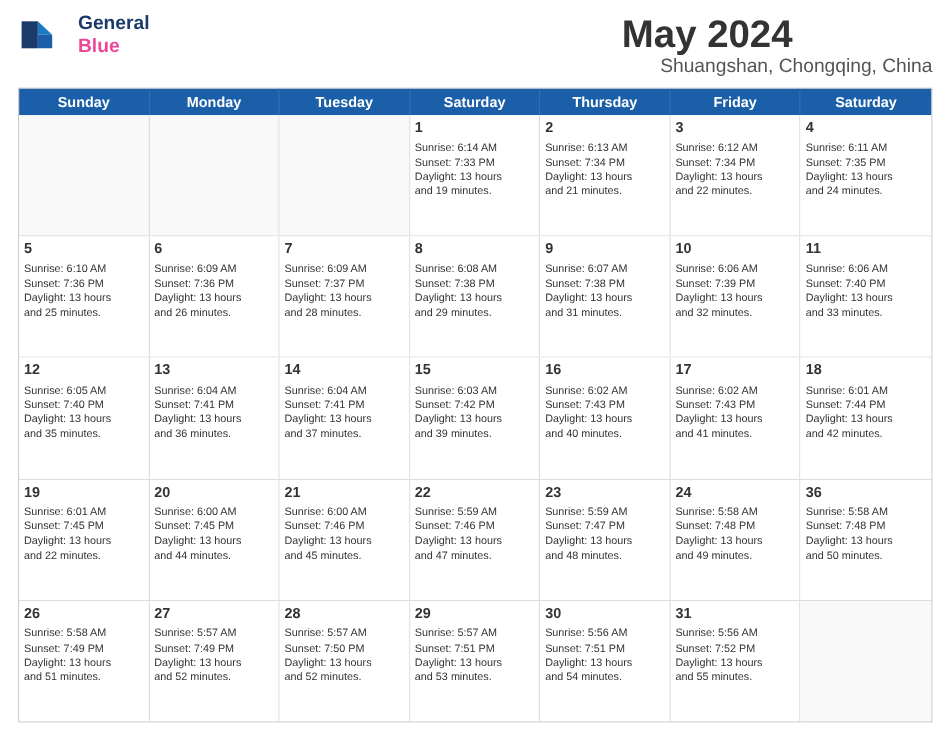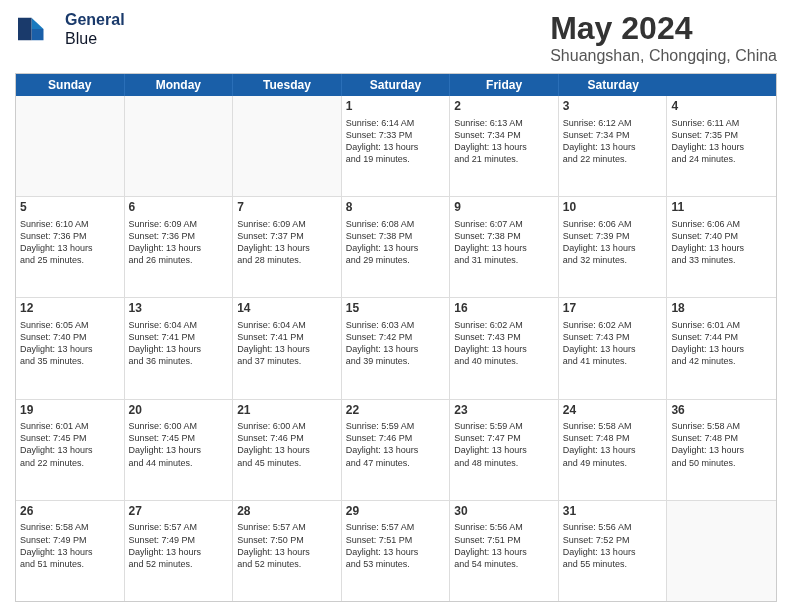--- a/index.html
+++ b/index.html
@@ -36,20 +36,21 @@
       text-align: left;
     }
     .main-title {
       font-size: 32px;
       font-weight: bold;
       color: #333;
     }
     .subtitle {
       font-size: 16px;
       color: #555;
+      margin-left: 32px;
     }
     .calendar {
       flex: 1;
       display: flex;
       flex-direction: column;
       border: 1px solid #ccc;
     }
     .cal-header {
       display: grid;
       grid-template-columns: repeat(7, 1fr);
@@ -106,35 +107,36 @@
 <div class="page">
   <div class="header">
     <div class="logo">
       <svg class="logo-icon" viewBox="0 0 40 40">
         <polygon points="22,5 38,20 22,20" fill="#1a7abf"></polygon>
         <polygon points="22,20 38,20 38,35 22,35" fill="#1a5fa8"></polygon>
         <rect x="4" y="5" width="18" height="30" fill="#1a3a6b"></rect>
       </svg>
       <div>
         <div style="font-size:16px;font-weight:bold;color:#1a3a6b;line-height:1.2">General</div>
-        <div style="font-size:16px;font-weight:normal;color:#0f172a;line-height:1.2">Blue</div>
+        <div style="font-size:16px;font-weight:bold;color:#ec4899;line-height:1.2">Blue</div>
       </div>
     </div>
     <div class="title-block">
       <div class="main-title">May 2024</div>
       <div class="subtitle">Shuangshan, Chongqing, China</div>
     </div>
   </div>
 
   <div class="calendar">
     <div class="cal-header">
     <div class="cal-header-cell">Sunday</div>
         <div class="cal-header-cell">Monday</div>
         <div class="cal-header-cell">Tuesday</div>
         <div class="cal-header-cell">Saturday</div>
+        <div class="cal-header-cell">Thursday</div>
         <div class="cal-header-cell">Friday</div>
         <div class="cal-header-cell">Saturday</div>
       </div>
     <div class="cal-body">
     <div class="cal-row">
           <div class="cal-cell empty"></div>
           <div class="cal-cell empty"></div>
           <div class="cal-cell empty"></div>
           <div class="cal-cell">
             <div class="day-num">1</div>

